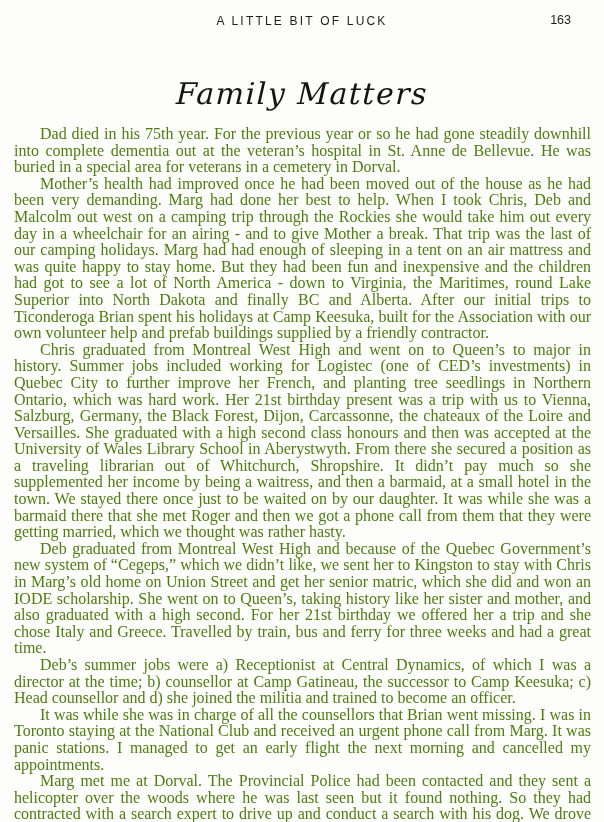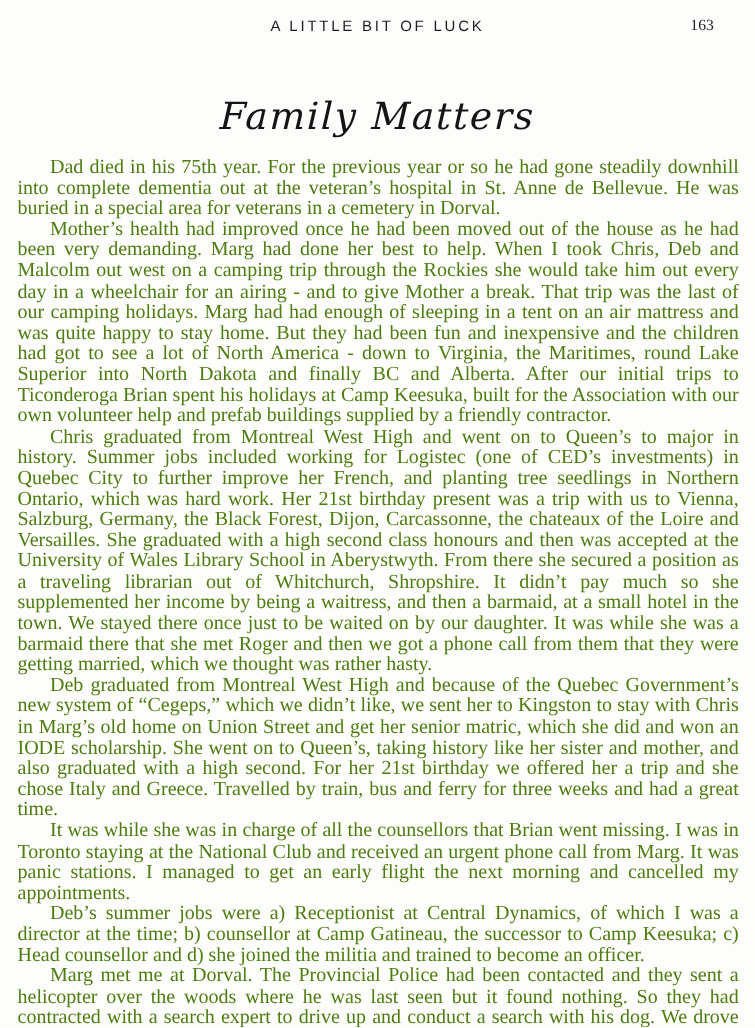--- a/index.html
+++ b/index.html
@@ -25,21 +25,21 @@
     text-align: center;
     font-family: "Liberation Sans", sans-serif;
     font-size: 12px;
     letter-spacing: 2.2px;
     color: #1e1e1e;
   }
   .page-number {
     position: absolute;
     top: 13px;
     right: 33px;
-    font-family: Liberation Serif, serif;
+    font-family: Liberation Sans, sans-serif;
     font-size: 12.5px;
     color: #1e1e1e;
   }
   .chapter-title {
     position: absolute;
     top: 76px;
     left: 0;
     width: 100%;
     text-align: center;
     font-family: "DejaVu Serif", serif;
@@ -75,18 +75,18 @@
 
   <div class="page-number">163</div>
 
   <div class="chapter-title">Family Matters</div>
 
   <div class="body-text">
     <p>Dad died in his 75th year. For the previous year or so he had gone steadily downhill into complete dementia out at the veteran’s hospital in St. Anne de Bellevue. He was buried in a special area for veterans in a cemetery in Dorval.</p>
     <p>Mother’s health had improved once he had been moved out of the house as he had been very demanding. Marg had done her best to help. When I took Chris, Deb and Malcolm out west on a camping trip through the Rockies she would take him out every day in a wheelchair for an airing - and to give Mother a break. That trip was the last of our camping holidays. Marg had had enough of sleeping in a tent on an air mattress and was quite happy to stay home. But they had been fun and inexpensive and the children had got to see a lot of North America - down to Virginia, the Maritimes, round Lake Superior into North Dakota and finally BC and Alberta. After our initial trips to Ticonderoga Brian spent his holidays at Camp Keesuka, built for the Association with our own volunteer help and prefab buildings supplied by a friendly contractor.</p>
     <p>Chris graduated from Montreal West High and went on to Queen’s to major in history. Summer jobs included working for Logistec (one of CED’s investments) in Quebec City to further improve her French, and planting tree seedlings in Northern Ontario, which was hard work. Her 21st birthday present was a trip with us to Vienna, Salzburg, Germany, the Black Forest, Dijon, Carcassonne, the chateaux of the Loire and Versailles. She graduated with a high second class honours and then was accepted at the University of Wales Library School in Aberystwyth. From there she secured a position as a traveling librarian out of Whitchurch, Shropshire. It didn’t pay much so she supplemented her income by being a waitress, and then a barmaid, at a small hotel in the town. We stayed there once just to be waited on by our daughter. It was while she was a barmaid there that she met Roger and then we got a phone call from them that they were getting married, which we thought was rather hasty.</p>
     <p>Deb graduated from Montreal West High and because of the Quebec Government’s new system of “Cegeps,” which we didn’t like, we sent her to Kingston to stay with Chris in Marg’s old home on Union Street and get her senior matric, which she did and won an IODE scholarship. She went on to Queen’s, taking history like her sister and mother, and also graduated with a high second. For her 21st birthday we offered her a trip and she chose Italy and Greece. Travelled by train, bus and ferry for three weeks and had a great time.</p>
+    <p>Deb’s summer jobs were a) Receptionist at Central Dynamics, of which I was a director at the time; b) counsellor at Camp Gatineau, the successor to Camp Keesuka; c) Head counsellor and d) she joined the militia and trained to become an officer.</p>
     <p>It was while she was in charge of all the counsellors that Brian went missing. I was in Toronto staying at the National Club and received an urgent phone call from Marg. It was panic stations. I managed to get an early flight the next morning and cancelled my appointments.</p>
-    <p>Deb’s summer jobs were a) Receptionist at Central Dynamics, of which I was a director at the time; b) counsellor at Camp Gatineau, the successor to Camp Keesuka; c) Head counsellor and d) she joined the militia and trained to become an officer.</p>
     <p>Marg met me at Dorval. The Provincial Police had been contacted and they sent a helicopter over the woods where he was last seen but it found nothing. So they had contracted with a search expert to drive up and conduct a search with his dog. We drove behind him and it was nerve wracking. He drove at top speed up the middle of the two-lane highway, trusting other cars to get out of his way. The dog and his handler went into the woods and we went along, calling out Brian’s name. Finally we saw his cap being waved above a fallen log. What had happened was that he had been part of a group taken on a walk</p>
   </div>
 
 </div>
 
 </body></html>

